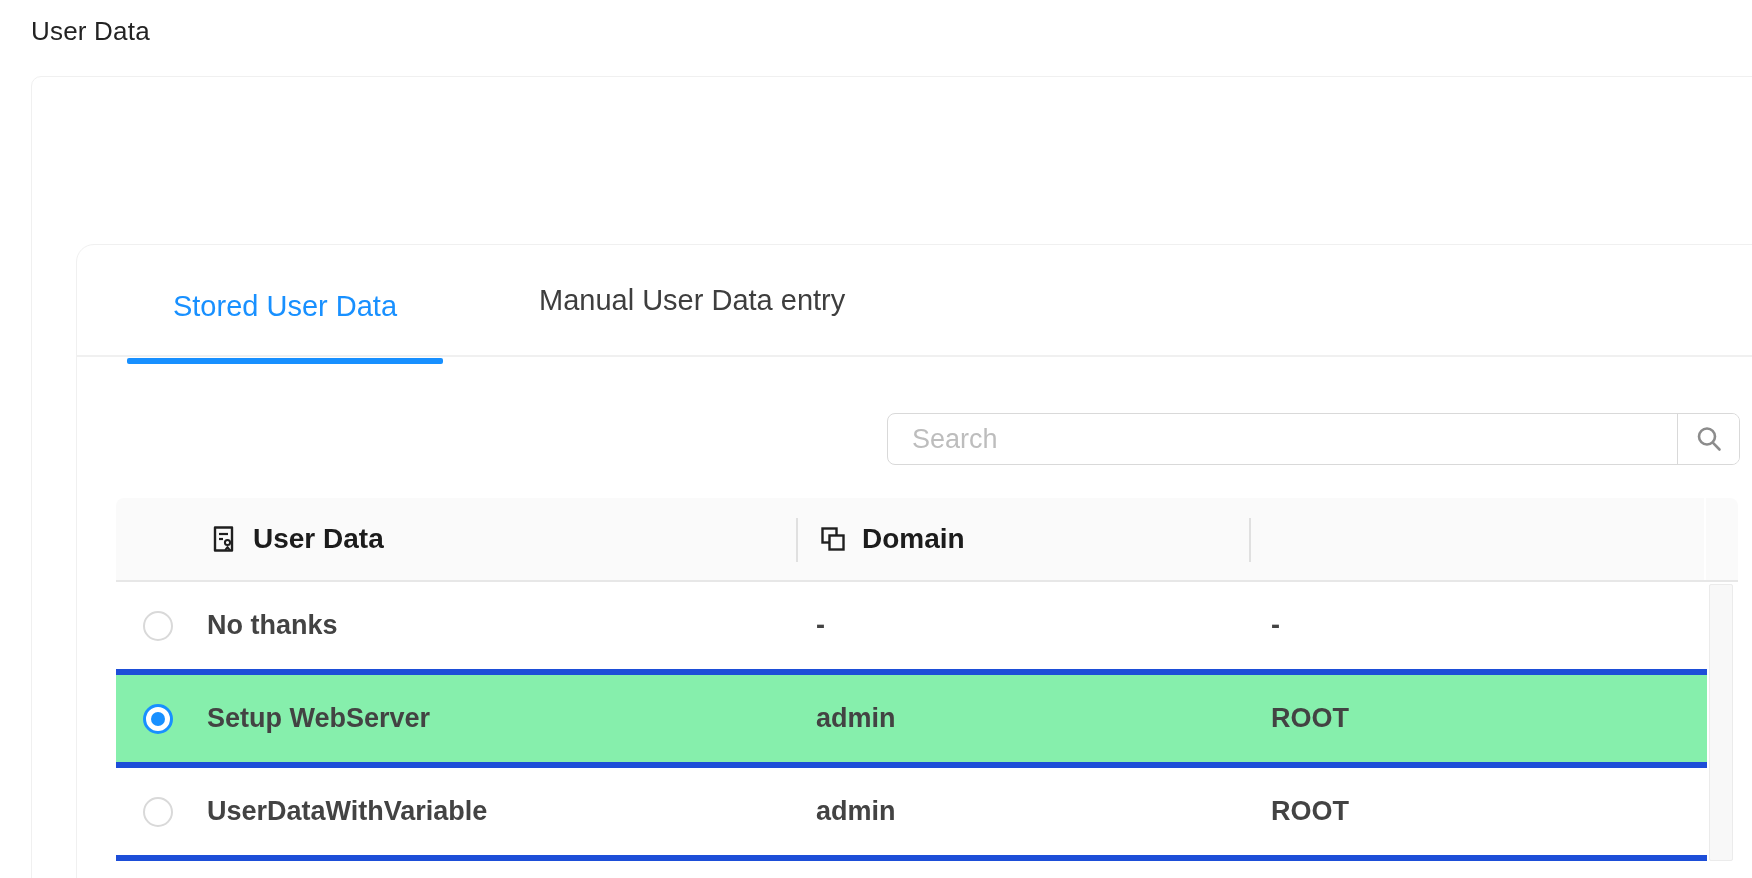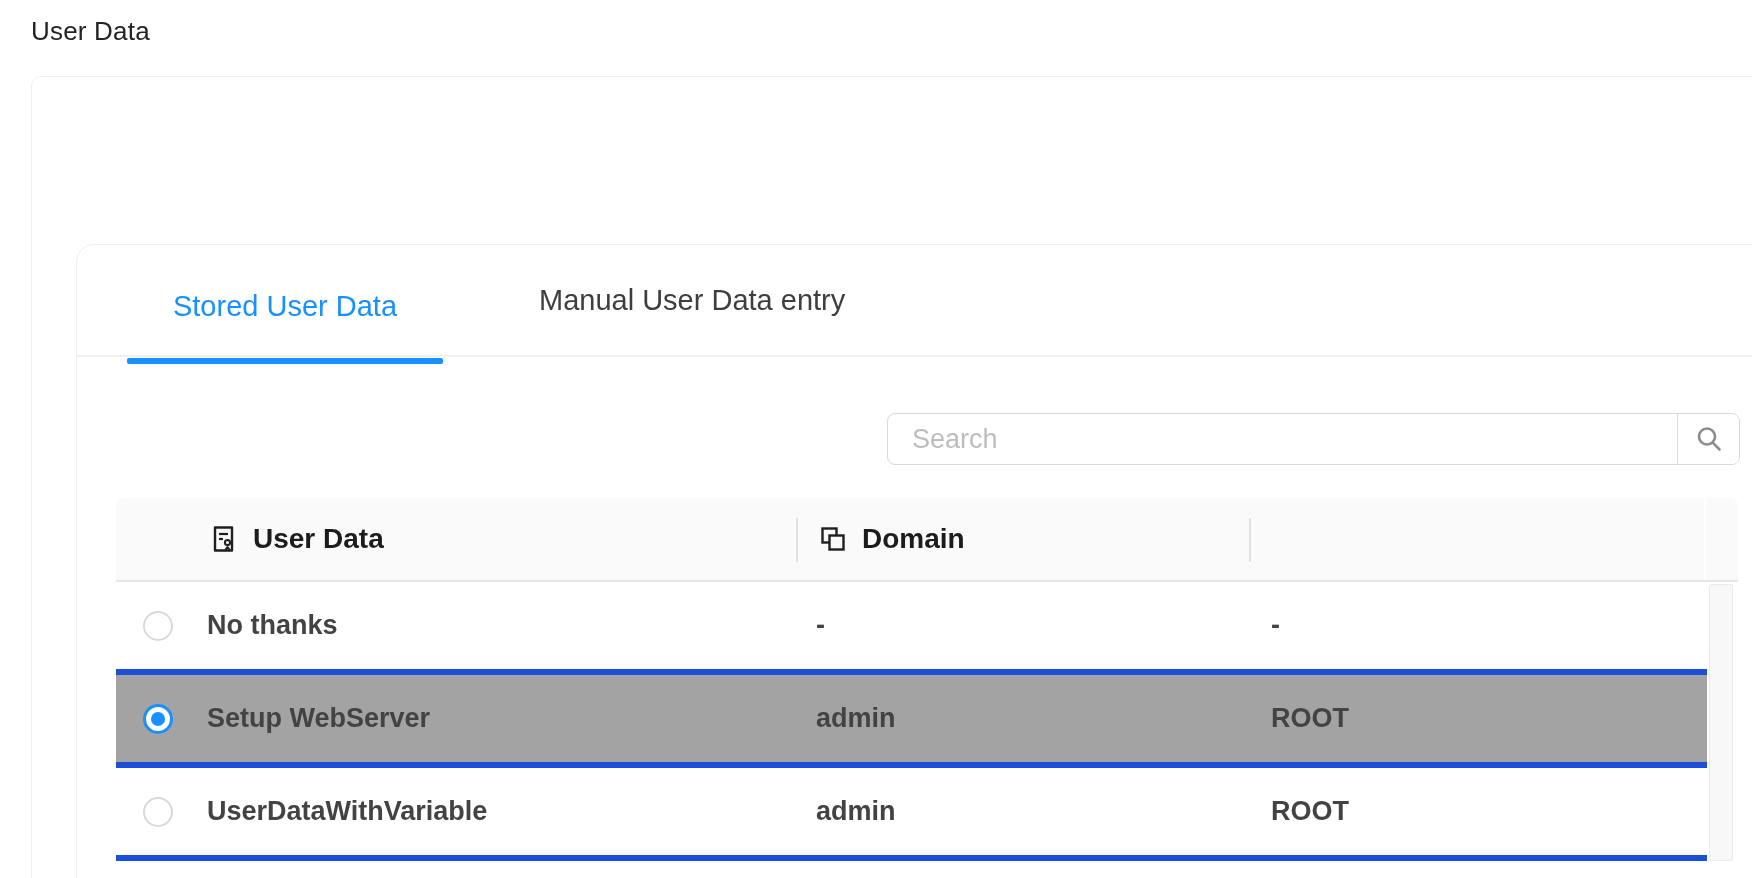--- a/index.html
+++ b/index.html
@@ -48,21 +48,21 @@
   .th-userdata { width:607px; flex:0 0 607px; padding-left:18px; }
   .th-account { width:453px; flex:0 0 453px; padding-left:20px; }
   .th-domain { width:455px; flex:0 0 455px; padding-left:20px; }
   .th-divider { position:absolute; top:20px; width:2px; height:44px; background:#e0e0e0; }
   .th-divider.d1 { left:680px; } .th-divider.d2 { left:1133px; }
   .th-scrollgap { position:absolute; right:32px; top:0; width:2px; height:82px; background:#fff; }
 
   .tbody { position:relative; width:1591px; }
   .trow { position:relative; height:93px; border-bottom:6px solid #1d4ed8; background:#fff;
           cursor:pointer;font-weight:bold; }
-  .trow.selected { background:#a3a3a3; }
+  .trow.selected { background:#86efac; }
   .cell { position:absolute; top:0; height:100%; display:flex; align-items:center;
           font-size:27px; color:#434343; }
   .c1 { left:91px; } .c2 { left:700px; } .c3 { left:1155px; }
 
   .radio { position:absolute; left:27px; top:50%; margin-top:-15px; width:30px; height:30px;
            border-radius:50%; background:#fff; border:2px solid #d9d9d9; cursor:pointer; }
   .radio.checked { border:3px solid #1890ff; }
   .radio.checked::after { content:""; position:absolute; left:50%; top:50%; width:14px; height:14px;
            margin:-7px 0 0 -7px; border-radius:50%; background:#1890ff; }
 

